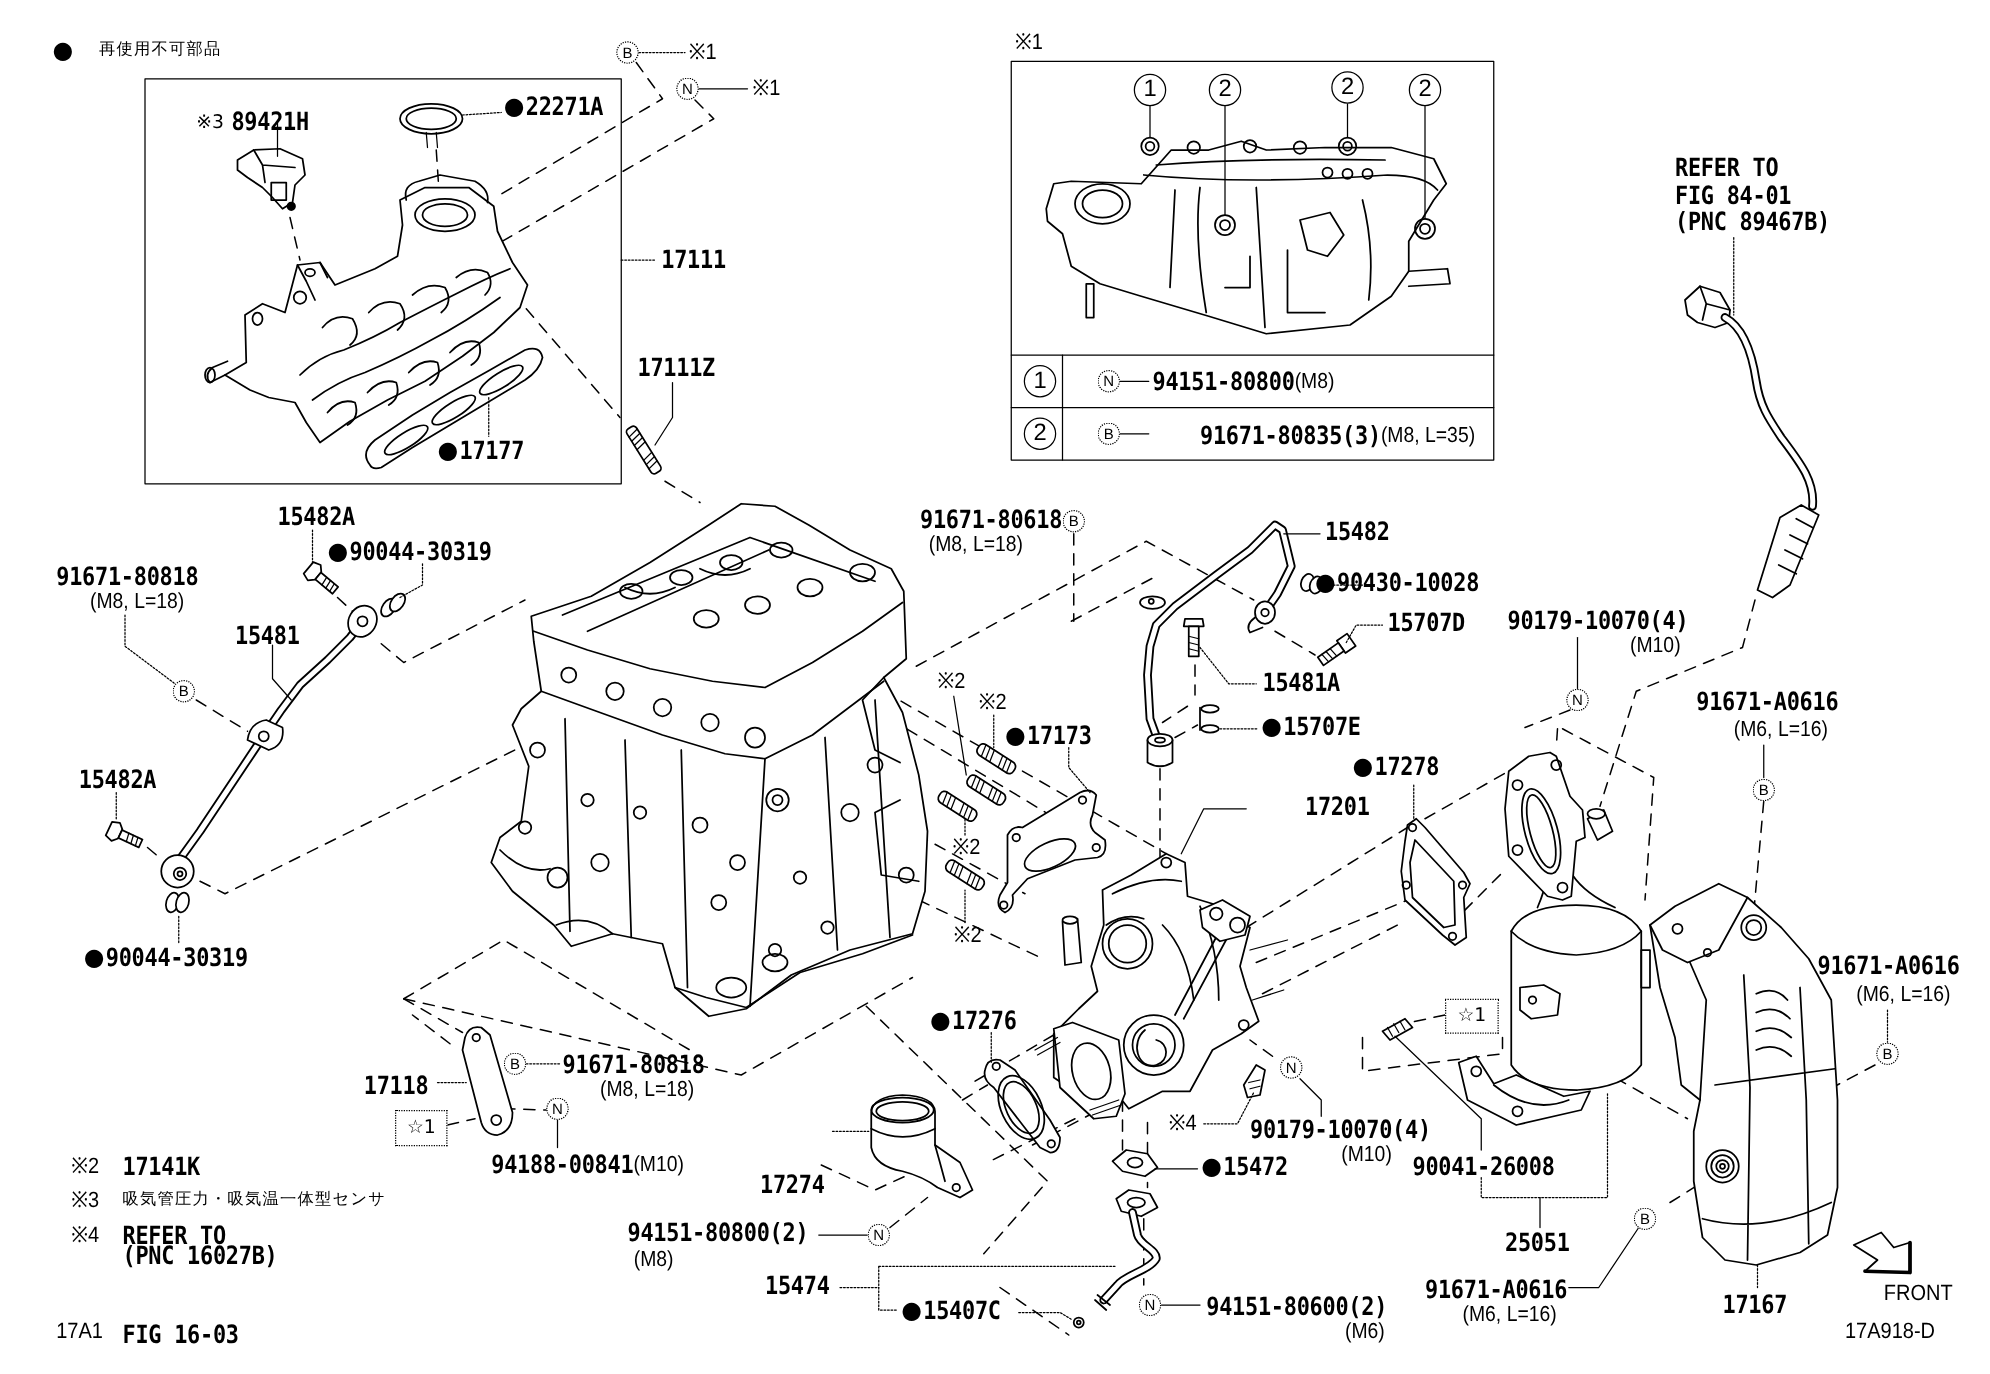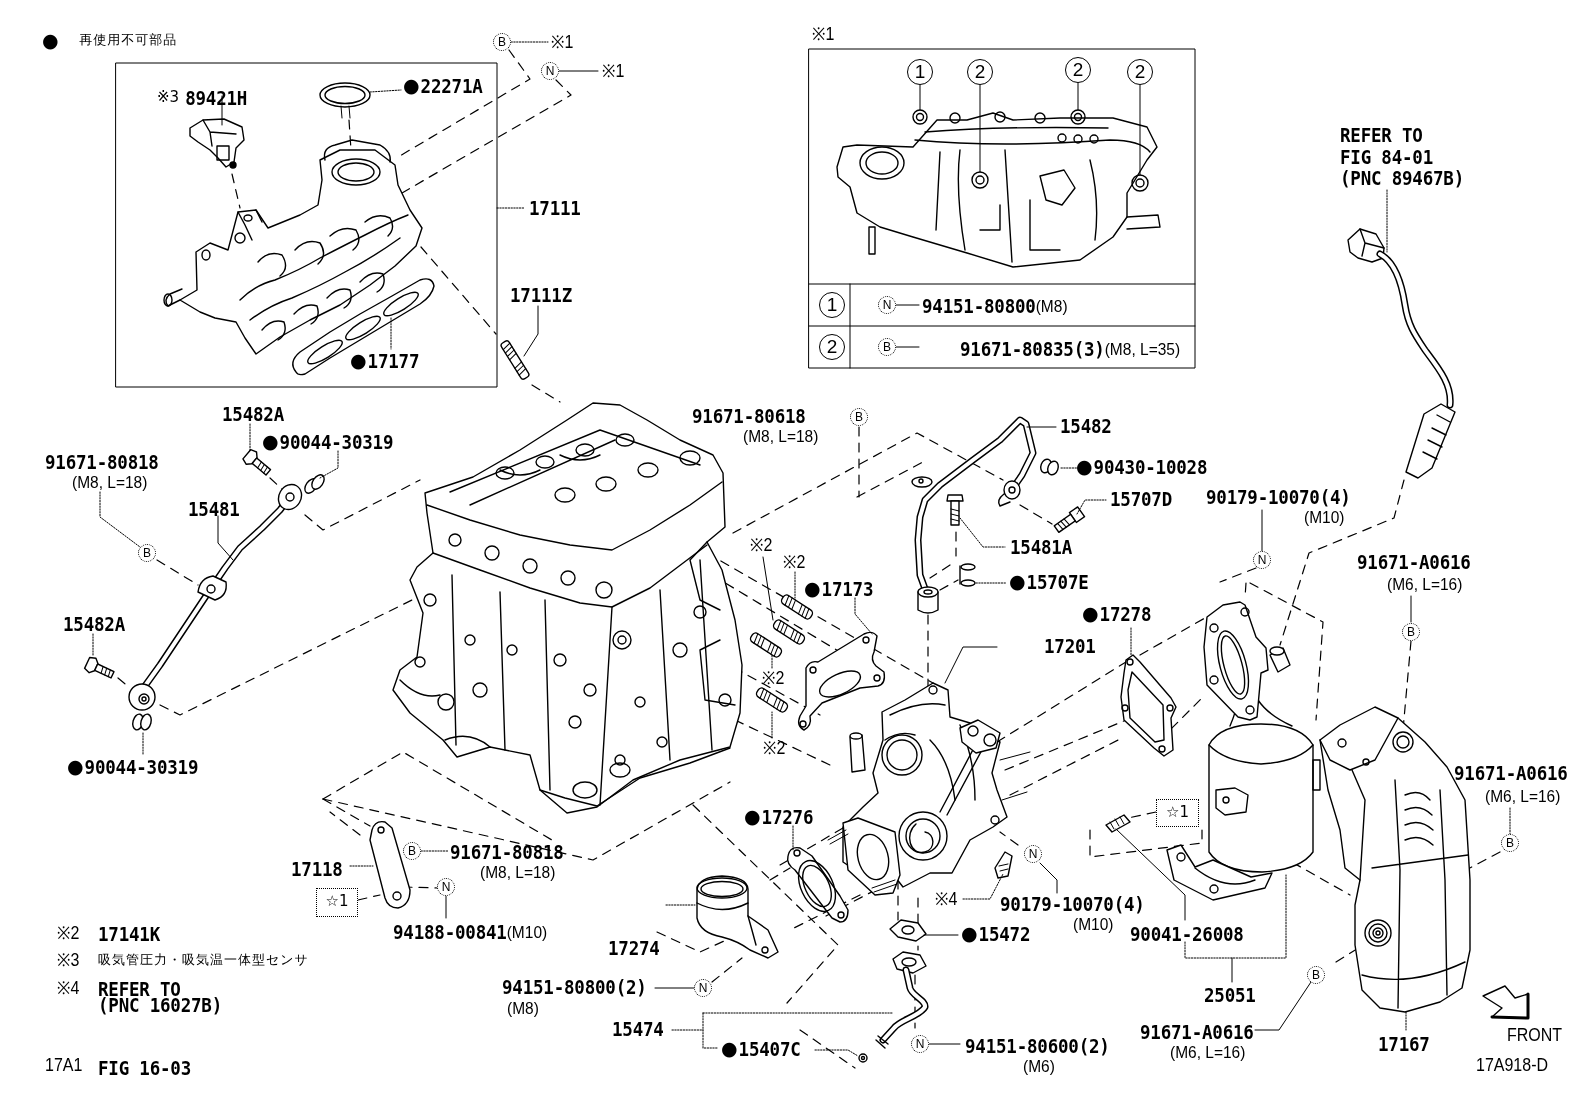--- a/index.html
+++ b/index.html
@@ -486,25 +486,25 @@
 
   <div class="lbl" style="left:222px;top:404px"><span class="pn">15482A</span></div>
   <div class="lbl" style="left:262px;top:432px"><span class="mk">●</span><span class="pn">90044-30319</span></div>
   <div class="lbl" style="left:45px;top:452px"><span class="pn">91671-80818</span></div>
   <div class="lbl" style="left:72px;top:472px"><span class="sp">(M8, L=18)</span></div>
   <span class="sym" style="left:147px;top:553px">B</span>
   <div class="lbl" style="left:188px;top:499px"><span class="pn">15481</span></div>
   <div class="lbl" style="left:63px;top:614px"><span class="pn">15482A</span></div>
   <div class="lbl" style="left:67px;top:757px"><span class="mk">●</span><span class="pn">90044-30319</span></div>
 
-  <div class="lbl" style="left:692px;top:406px"><span class="pn">91671-80618</span></div>
+  <div class="lbl" style="left:736px;top:406px"><span class="pn">91671-80618</span></div>
   <div class="lbl" style="left:743px;top:426px"><span class="sp">(M8, L=18)</span></div>
   <span class="sym" style="left:859px;top:417px">B</span>
   <div class="lbl" style="left:1060px;top:416px"><span class="pn">15482</span></div>
-  <div class="lbl" style="left:1076px;top:457px"><span class="mk">●</span><span class="pn">90430-10028</span></div>
+  <div class="lbl" style="left:1052px;top:457px"><span class="mk">●</span><span class="pn">90430-10028</span></div>
   <div class="lbl" style="left:1110px;top:489px"><span class="pn">15707D</span></div>
   <div class="lbl" style="left:1010px;top:537px"><span class="pn">15481A</span></div>
   <div class="lbl" style="left:1009px;top:572px"><span class="mk">●</span><span class="pn">15707E</span></div>
 
   <div class="lbl" style="left:750px;top:536px"><span class="rg">※2</span></div>
   <div class="lbl" style="left:783px;top:553px"><span class="rg">※2</span></div>
   <div class="lbl" style="left:762px;top:669px"><span class="rg">※2</span></div>
   <div class="lbl" style="left:763px;top:739px"><span class="rg">※2</span></div>
 
   <div class="lbl" style="left:804px;top:579px"><span class="mk">●</span><span class="pn">17173</span></div>
@@ -537,21 +537,21 @@
   <div class="lbl" style="left:1000px;top:894px"><span class="pn">90179-10070(4)</span></div>
   <div class="lbl" style="left:1073px;top:914px"><span class="sp">(M10)</span></div>
   <span class="sym" style="left:1033px;top:854px">N</span>
   <div class="lbl" style="left:961px;top:924px"><span class="mk">●</span><span class="pn">15472</span></div>
   <div class="lbl" style="left:502px;top:977px"><span class="pn">94151-80800(2)</span></div>
   <div class="lbl" style="left:507px;top:998px"><span class="sp">(M8)</span></div>
   <span class="sym" style="left:703px;top:988px">N</span>
   <div class="lbl" style="left:612px;top:1019px"><span class="pn">15474</span></div>
   <div class="lbl" style="left:721px;top:1039px"><span class="mk">●</span><span class="pn">15407C</span></div>
   <div class="lbl" style="left:965px;top:1036px"><span class="pn">94151-80600(2)</span></div>
-  <div class="lbl" style="left:1023px;top:1056px"><span class="sp">(M6)</span></div>
+  <div class="lbl" style="left:1076px;top:1056px"><span class="sp">(M6)</span></div>
   <span class="sym" style="left:920px;top:1044px">N</span>
 
   <div class="lbl" style="left:291px;top:859px"><span class="pn">17118</span></div>
   <span class="star" style="left:316px;top:888px;width:40px;height:27px">☆1</span>
   <span class="sym" style="left:412px;top:851px">B</span>
   <div class="lbl" style="left:450px;top:842px"><span class="pn">91671-80818</span></div>
   <div class="lbl" style="left:480px;top:862px"><span class="sp">(M8, L=18)</span></div>
   <span class="sym" style="left:446px;top:887px">N</span>
   <div class="lbl" style="left:393px;top:922px"><span class="pn">94188-00841</span><span class="sp">(M10)</span></div>
 

